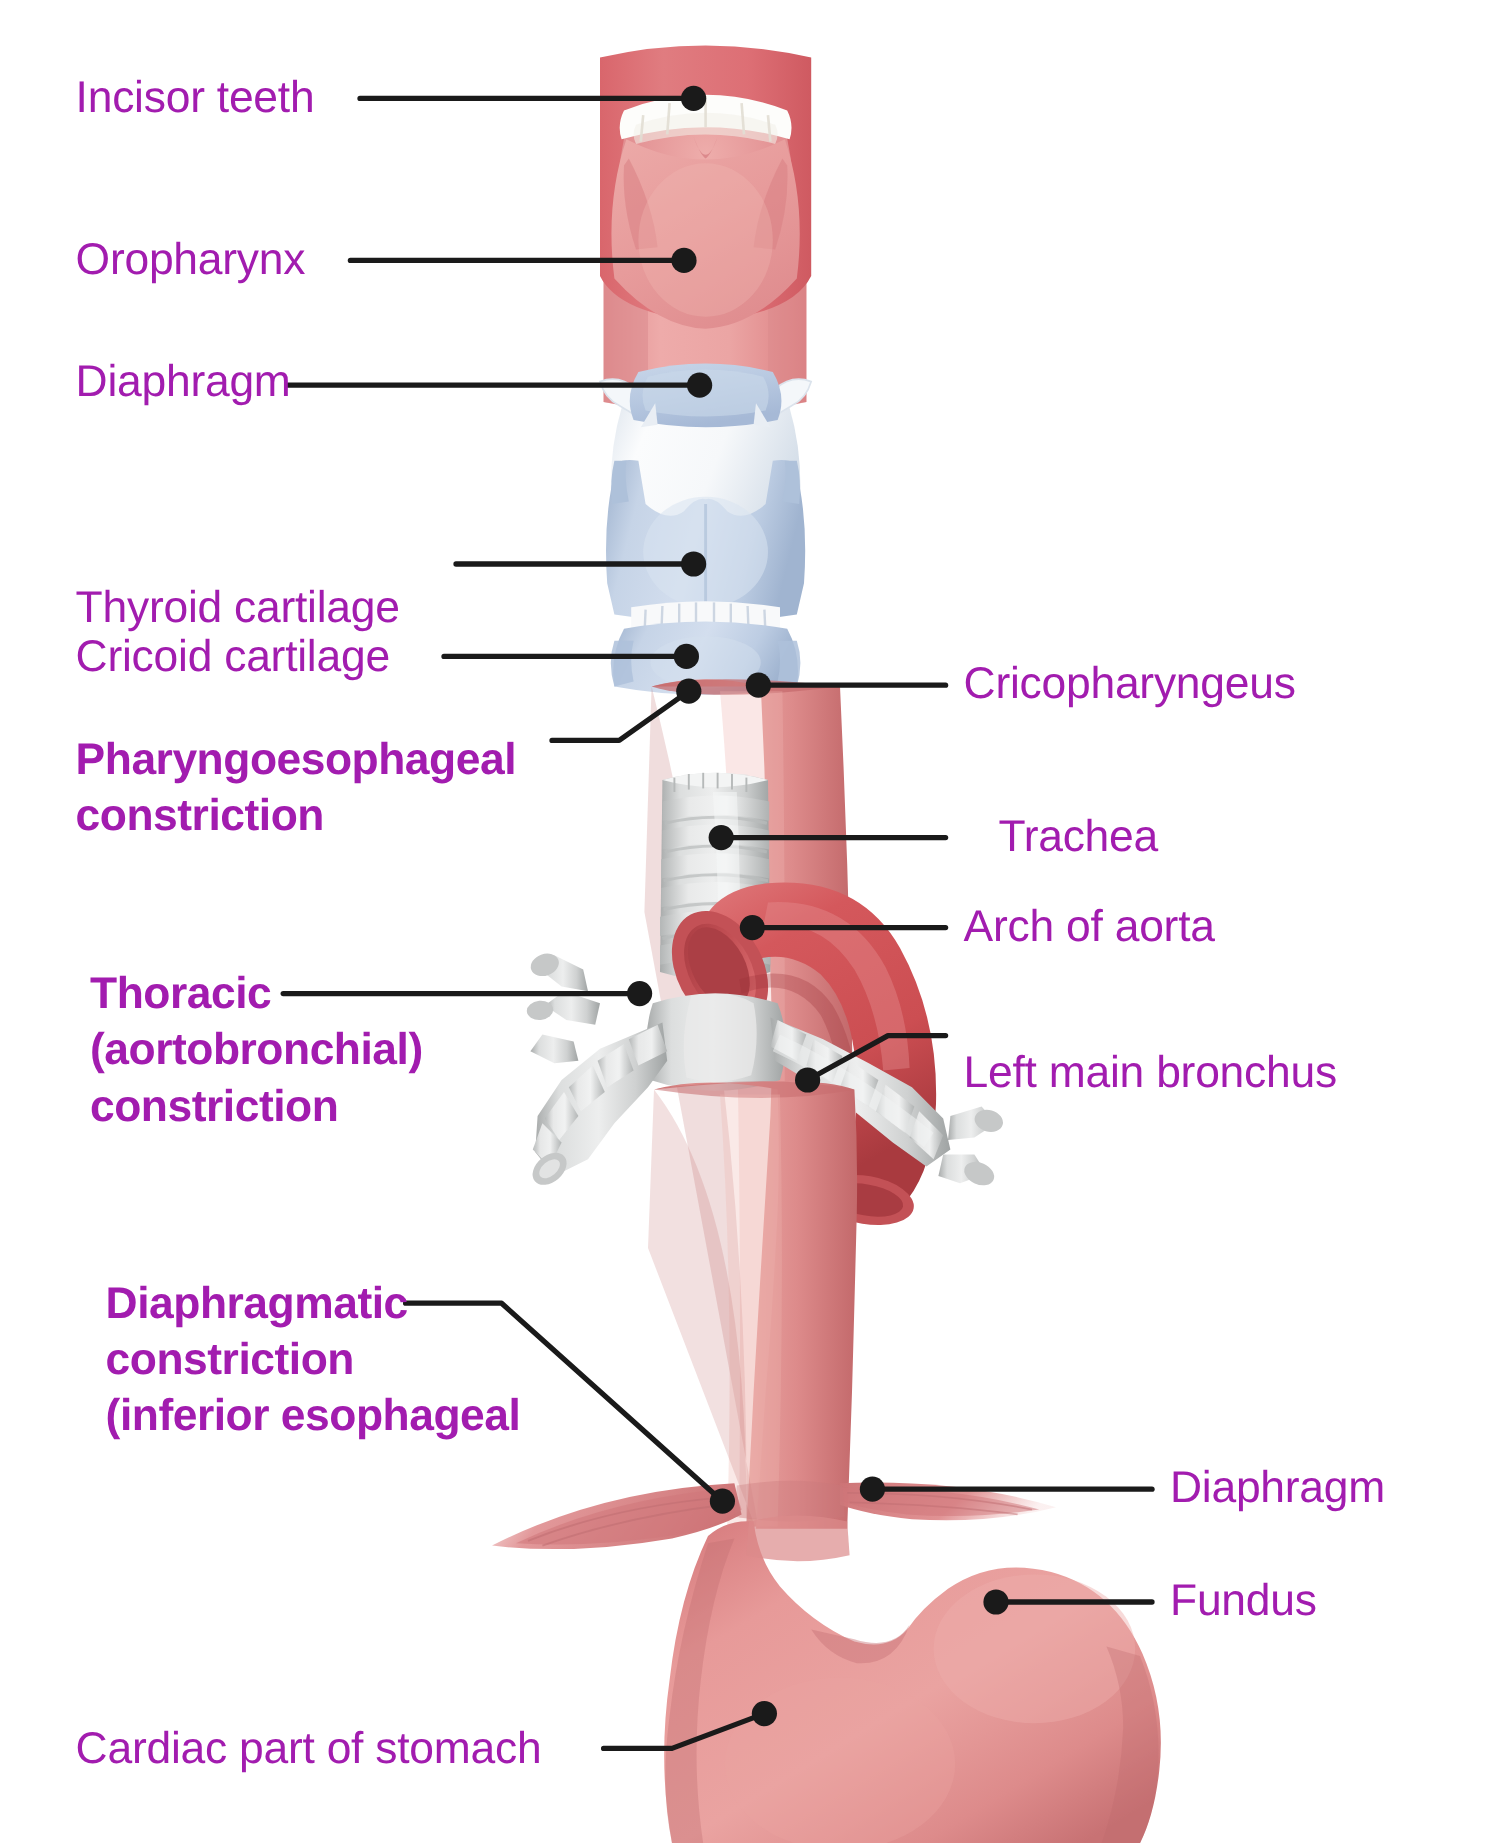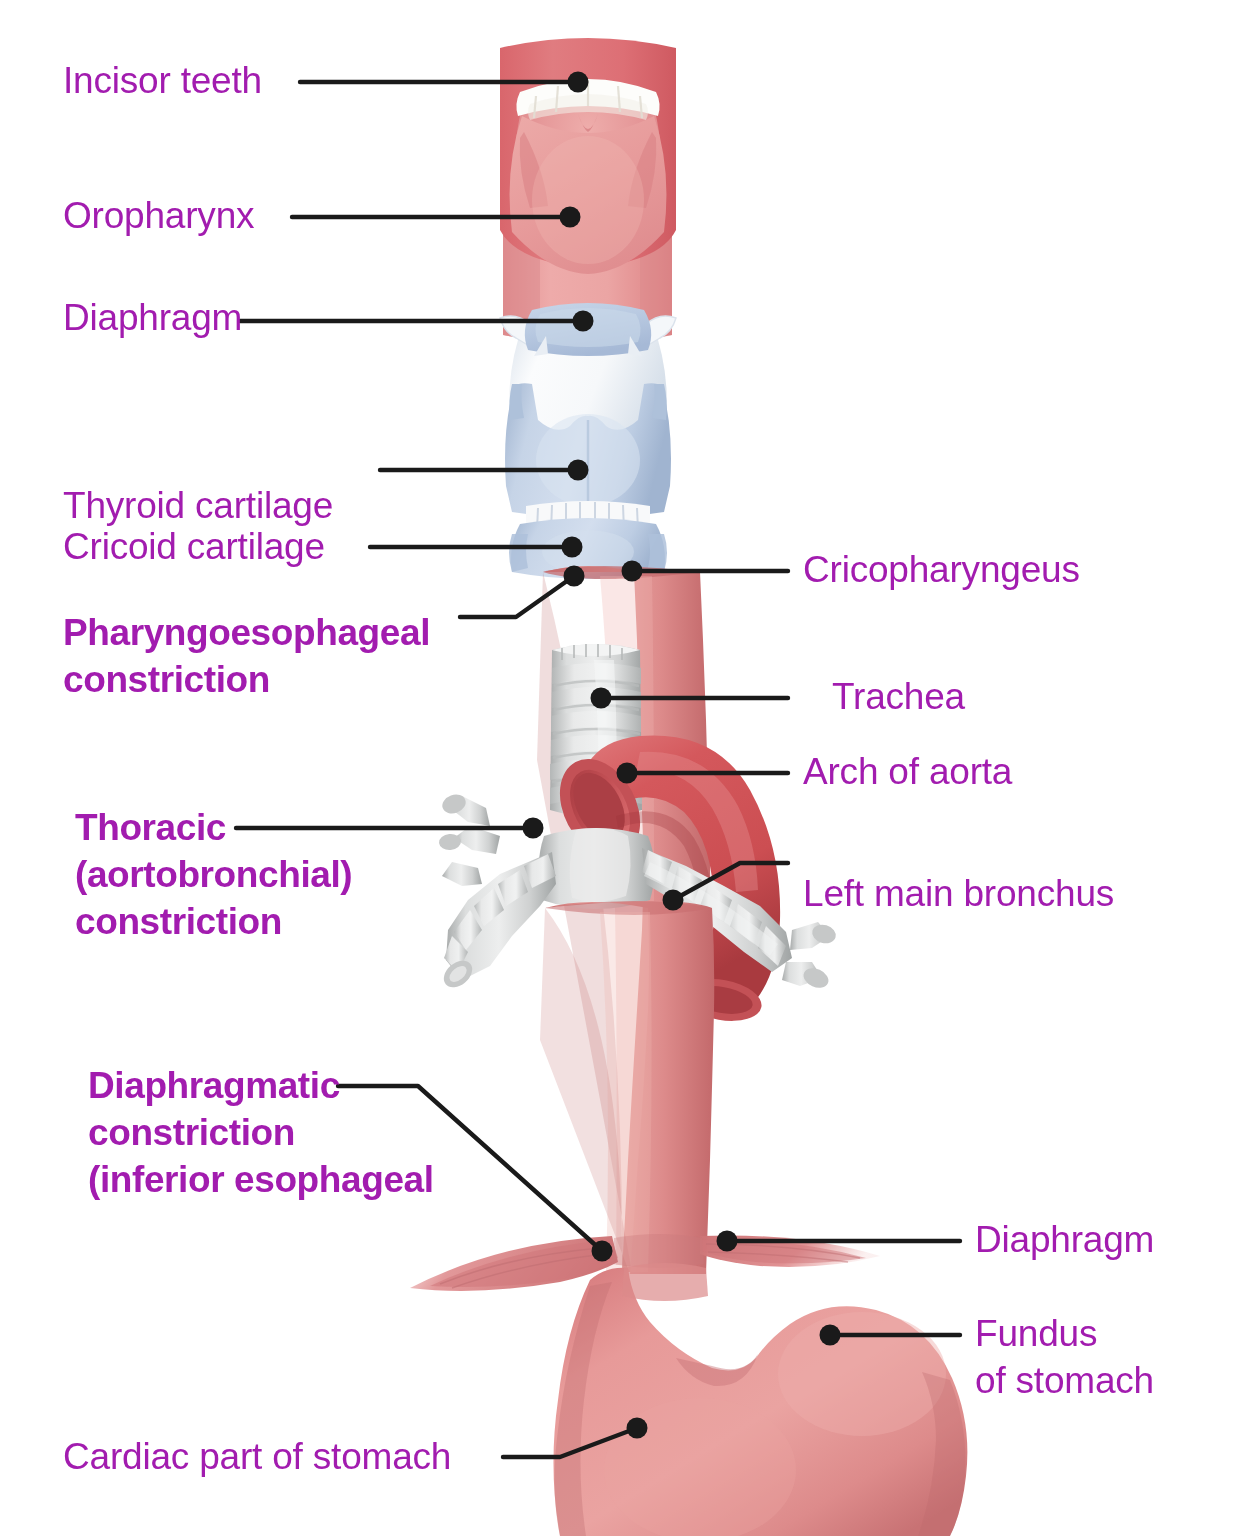--- a/index.html
+++ b/index.html
@@ -466,16 +466,16 @@
       <div class="label bold left-col" style="left: 63px; top: 804px; margin-left: 12px;"><div>Thoracic</div><div>(aortobronchial)</div><div>constriction</div></div>
       <div class="label bold left-col" style="left: 63px; top: 1062px; margin-left: 25px;"><div>Diaphragmatic</div><div>constriction</div><div>(inferior esophageal</div></div>
       <div class="label left-col" style="left: 63px; top: 1433px;"><div>Cardiac part of stomach</div></div>
     </div>
   <div id="labels-right-layer">
       <div class="label right" style="left: 803px; top: 546px;"><div>Cricopharyngeus</div></div>
       <div class="label right" style="left: 803px; top: 673px; margin-left: 29px;"><div>Trachea</div></div>
       <div class="label right" style="left: 803px; top: 748px;"><div>Arch of aorta</div></div>
       <div class="label right" style="left: 803px; top: 838px; margin-top: 32px;"><div>Left main bronchus</div></div>
       <div class="label right" style="left: 975px; top: 1216px;"><div>Diaphragm</div></div>
-      <div class="label right" style="left: 975px; top: 1310px;"><div>Fundus</div><div>of stomach</div></div>
+      <div class="label right" style="left: 975px; top: 1310px;"><div>Fundus</div></div>
     </div>
 
 </div>
 
 </body></html>

